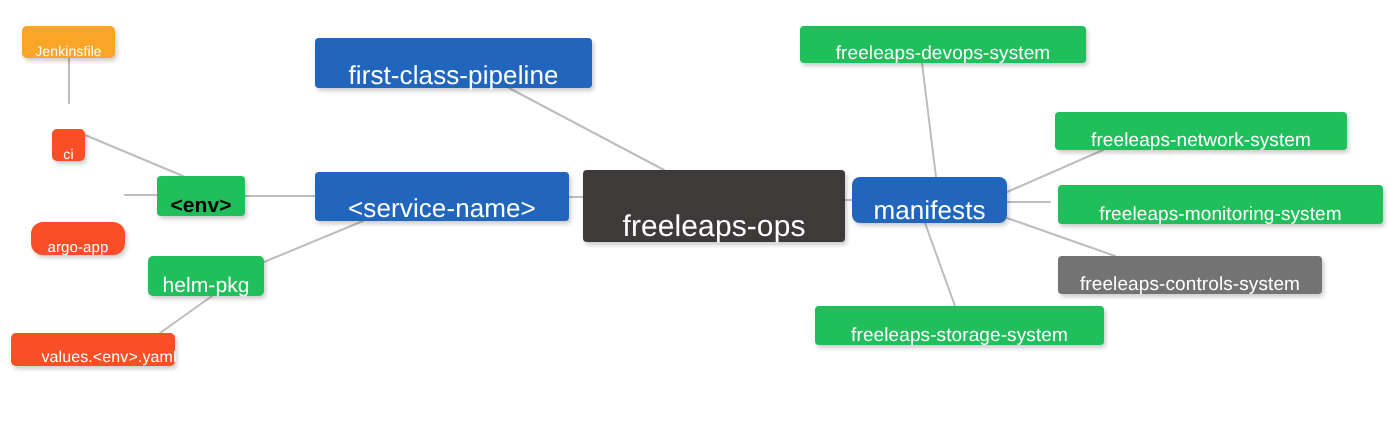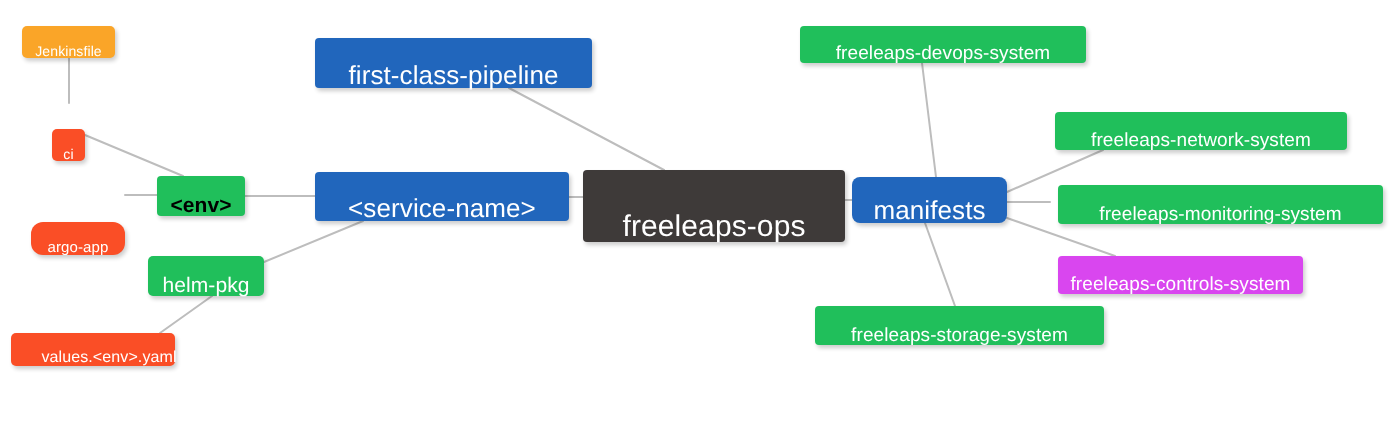--- a/index.html
+++ b/index.html
@@ -100,20 +100,20 @@
       </div>
       <div class="node" style="left: 800px; top: 26px; width: 286px; height: 37px; background: rgb(32, 191, 91); color: rgb(255, 255, 255); font-size: 19px; border-radius: 4px;">
         <span class="node-label">freeleaps-devops-system</span>
       </div>
       <div class="node" style="left: 1055px; top: 112px; width: 292px; height: 38px; background: rgb(32, 191, 91); color: rgb(255, 255, 255); font-size: 19px; border-radius: 4px;">
         <span class="node-label">freeleaps-network-system</span>
       </div>
       <div class="node" style="left: 1050px; top: 185px; width: 325px; height: 39px; background: rgb(32, 191, 91); color: rgb(255, 255, 255); font-size: 19px; border-radius: 4px; margin-left: 8px;">
         <span class="node-label">freeleaps-monitoring-system</span>
       </div>
-      <div class="node" style="left: 1058px; top: 256px; width: 245px; height: 38px; background: #d946ef; color: rgb(255, 255, 255); font-size: 19px; border-radius: 4px;">
+      <div class="node" style="left: 1058px; top: 256px; width: 264px; height: 38px; background: #737373; color: rgb(255, 255, 255); font-size: 19px; border-radius: 4px;">
         <span class="node-label">freeleaps-controls-system</span>
       </div>
       <div class="node" style="left: 815px; top: 306px; width: 289px; height: 39px; background: rgb(32, 191, 91); color: rgb(255, 255, 255); font-size: 19px; border-radius: 4px;">
         <span class="node-label">freeleaps-storage-system</span>
       </div>
     </div>
 </div>
 
 </body></html>

